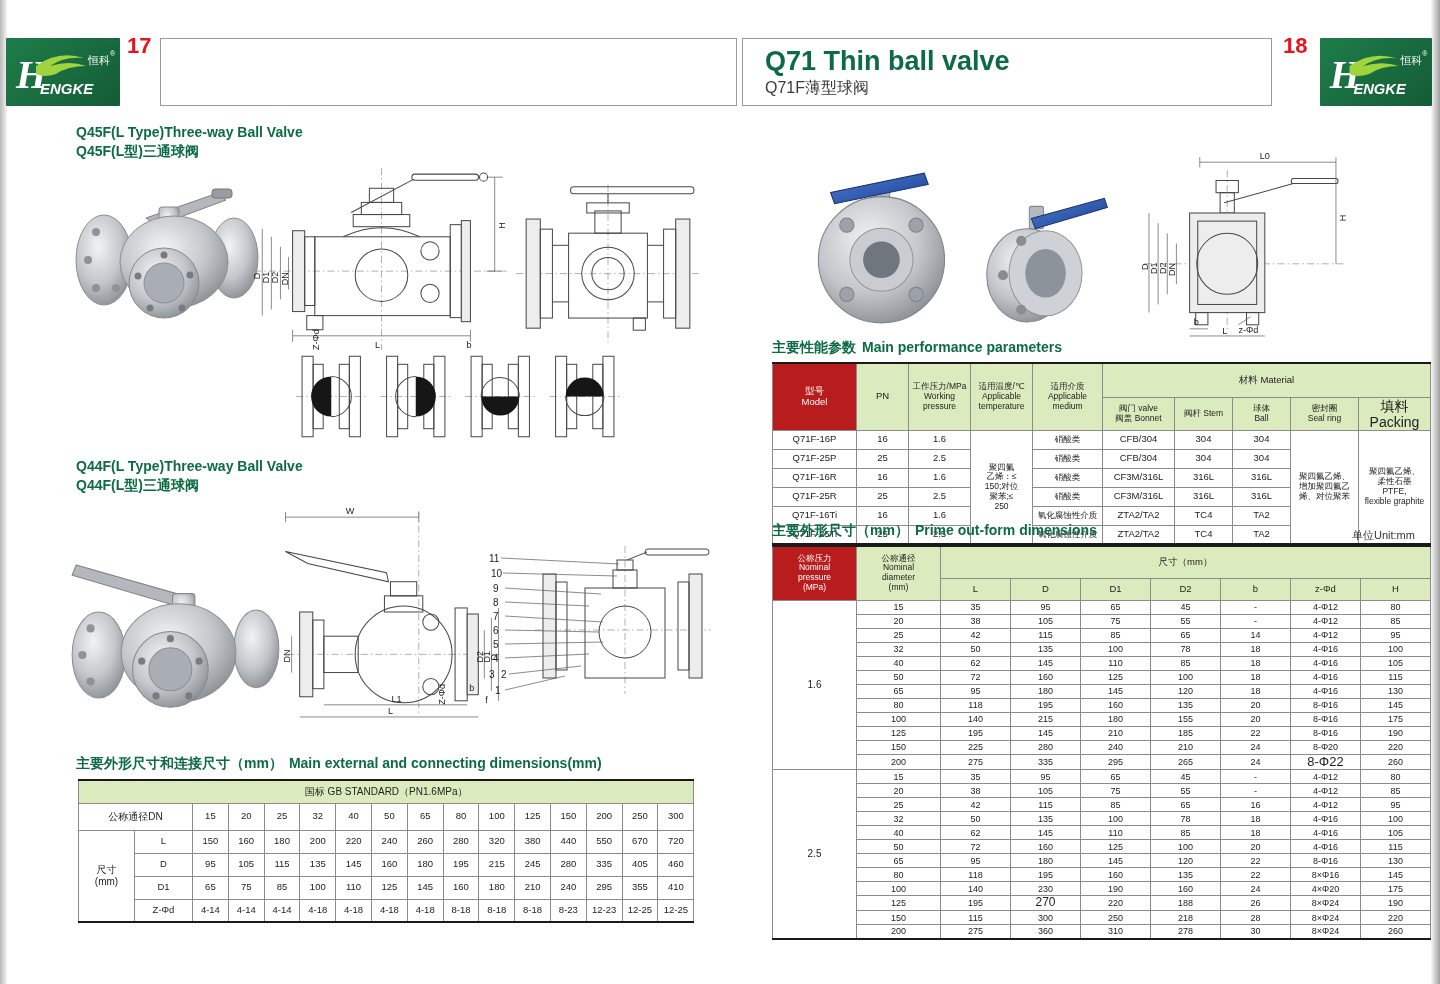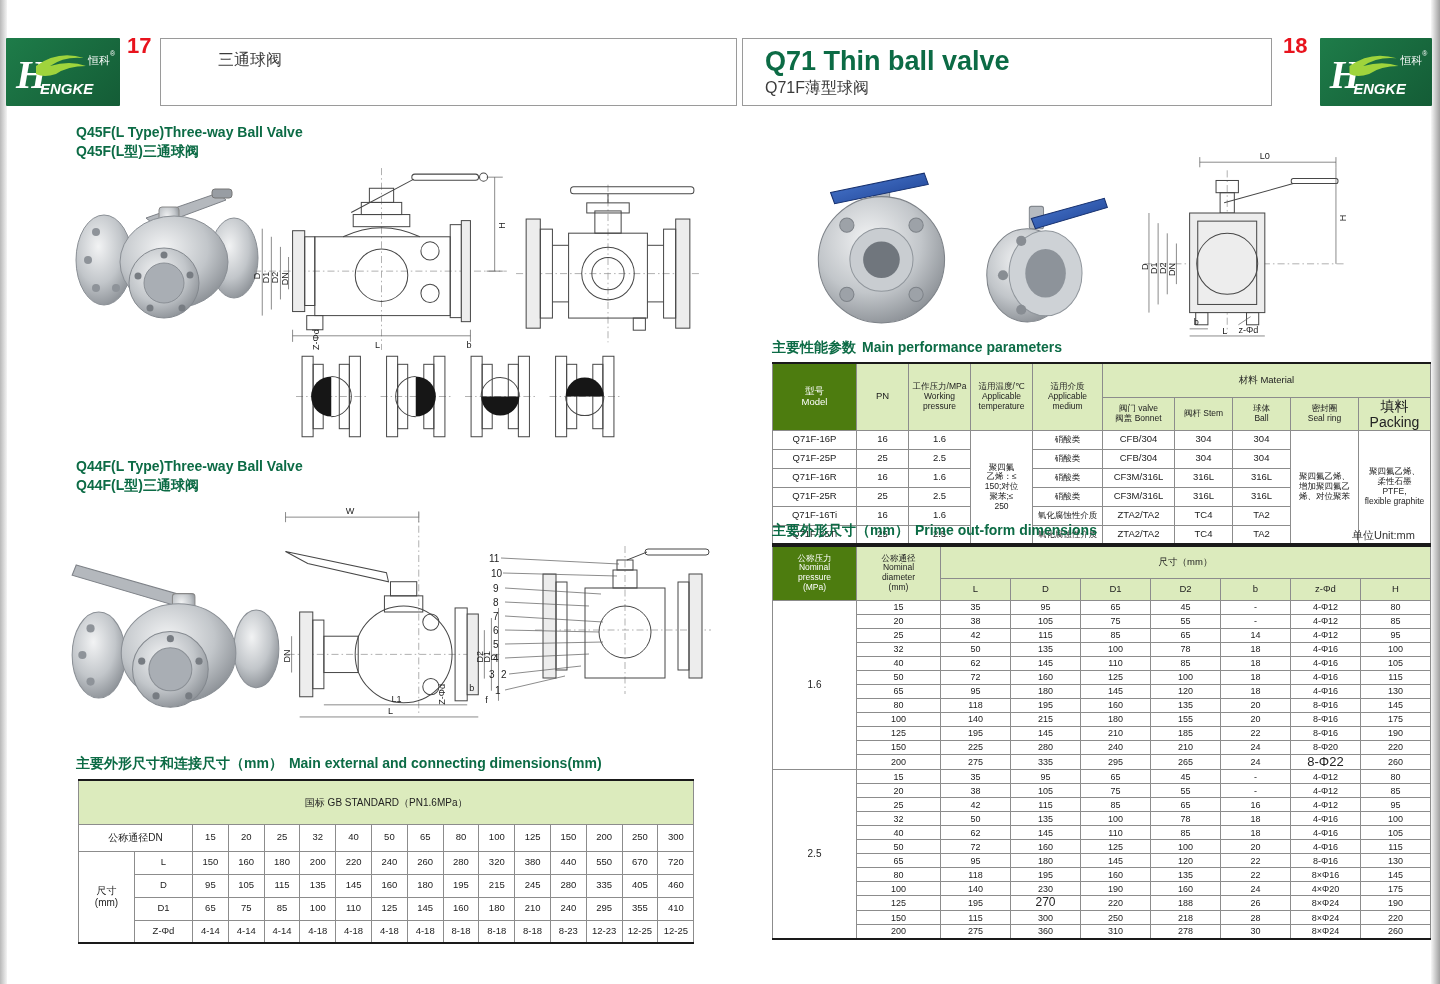--- a/index.html
+++ b/index.html
@@ -22,21 +22,21 @@
   .sec-h .cn{display:block;font-weight:bold;font-size:14px;color:#0c6b45;line-height:1.35;}
   .tbl-title{font-weight:bold;font-size:14px;color:#0c6b45;}
   .tbl-title .en{margin-left:6px;}
   .unit-note{font-size:11px;color:#333;}
   
   table.cat{border-collapse:collapse;table-layout:fixed;background:#fff;}
   table.cat td,table.cat th{border:1px solid #8c8c8c;font-size:9.5px;text-align:center;
       vertical-align:middle;padding:0 1px;color:#222;font-weight:normal;line-height:1.15;}
   table.cat{border-top:2px solid #1a1a1a;border-bottom:2px solid #1a1a1a;}
   .hgreen{background:#dcebbd;}
-  .dgreen{background:#4d7c0f;color:#fff !important;margin-top:40px;}
+  .dgreen{background:#b91c1c;color:#fff !important;margin-top:40px;}
   .pre{white-space:pre-line;}
   td.grp{background:#fff;}
   
   svg .tl{stroke:#474747;fill:none;stroke-width:1;}
   svg .tl2{stroke:#474747;fill:#ededed;stroke-width:1;}
   svg .cl{stroke:#909090;stroke-width:.7;fill:none;stroke-dasharray:7 3 1.5 3;}
   svg .dim{stroke:#5a5a5a;stroke-width:.7;fill:none;}
   svg .dt{font-size:9px;fill:#222;font-family:"Liberation Sans",sans-serif;}
   svg .num{font-size:10px;fill:#222;font-family:"Liberation Sans",sans-serif;}
 </style>
@@ -51,21 +51,20 @@
     <svg viewBox="0 0 114 68" width="114" height="68">
       <text x="10" y="50" font-size="40" font-style="italic" font-weight="bold" fill="#fff" font-family="Liberation Serif, serif">H</text>
       <path d="M30 28 q22 -16 48 -8 q-20 -2 -34 8 q20 -6 36 0 q-18 0 -30 8 q-12 4 -20 0z" fill="#9fd43c" stroke="none"></path>
       <text x="34" y="56" font-size="15px" font-style="italic" font-weight="bold" fill="#fff">ENGKE</text>
       <text x="82" y="26" font-size="11px" fill="#fff">恒科</text>
       <text x="104" y="18" font-size="7px" fill="#fff">®</text>
     </svg>
   </div>
   <div class="abs pgnum" style="left:127px;top:33px;">17</div>
   <div class="abs title-box" style="left:160px;top:38px;width:577px;height:68px;padding:8px 0 0 57px;">
-    <div class="title-cn">三通球阀</div>
   </div>
   <div class="abs title-box" style="left:742px;top:38px;width:530px;height:68px;padding:8px 0 0 22px;">
     <div class="title-en">Q71 Thin ball valve</div>
     <div class="title-cn">Q71F薄型球阀</div>
   </div>
   <div class="abs pgnum" style="left:1283px;top:33px;">18</div>
   <div class="abs logo-box" style="left:1320px;top:38px;width:112px;height:68px;">
     <svg viewBox="0 0 114 68" width="112" height="68">
       <text x="10" y="50" font-size="40" font-style="italic" font-weight="bold" fill="#fff" font-family="Liberation Serif, serif">H</text>
       <path d="M30 28 q22 -16 48 -8 q-20 -2 -34 8 q20 -6 36 0 q-18 0 -30 8 q-12 4 -20 0z" fill="#9fd43c"></path>
@@ -317,21 +316,21 @@
   <div class="abs tbl-title" style="left:76px;top:755px;">
     <span class="cn">主要外形尺寸和连接尺寸（mm）</span><span class="en">Main external and connecting dimensions(mm)</span>
   </div>
   <table class="cat abs" id="left-dims-table" style="left:78px;top:779px;width:615px;">
     <colgroup>
       <col style="width:56px">
         <col style="width:58px">
       <col span="14" style="width:35.8px">
     </colgroup>
     <tbody id="left-dims-body">
-        <tr style="height:44px;padding-left:26px;">
+        <tr style="height:23px;padding-left:26px;">
           <td colspan="16" class="hgreen" style="font-size:10px;">国标 GB STANDARD（PN1.6MPa）</td>
         </tr>
         <tr style="height:27px;">
           <td colspan="2" style="font-size:10px;">公称通径DN</td>
           <td>15</td>
           <td>20</td>
           <td>25</td>
           <td>32</td>
           <td>40</td>
           <td>50</td>

